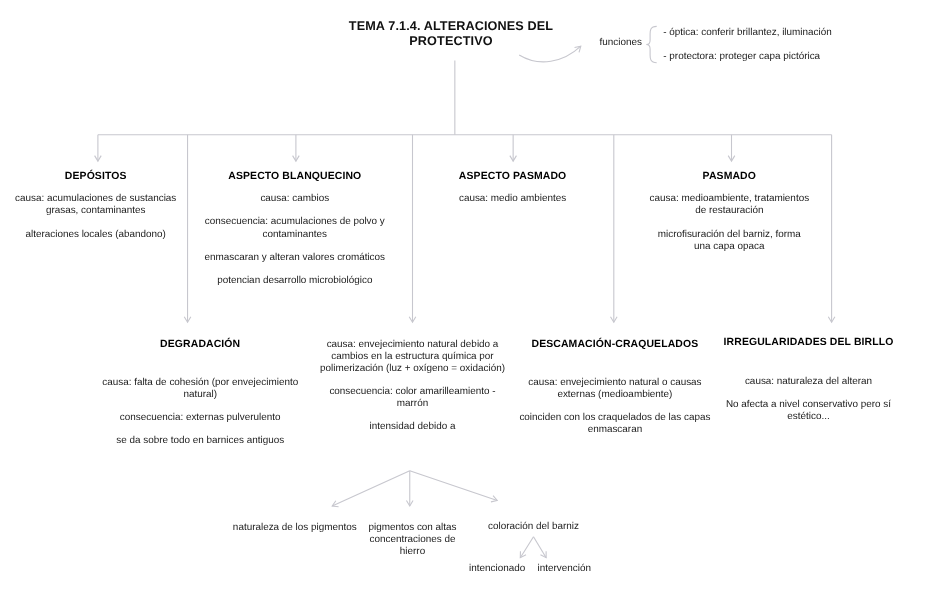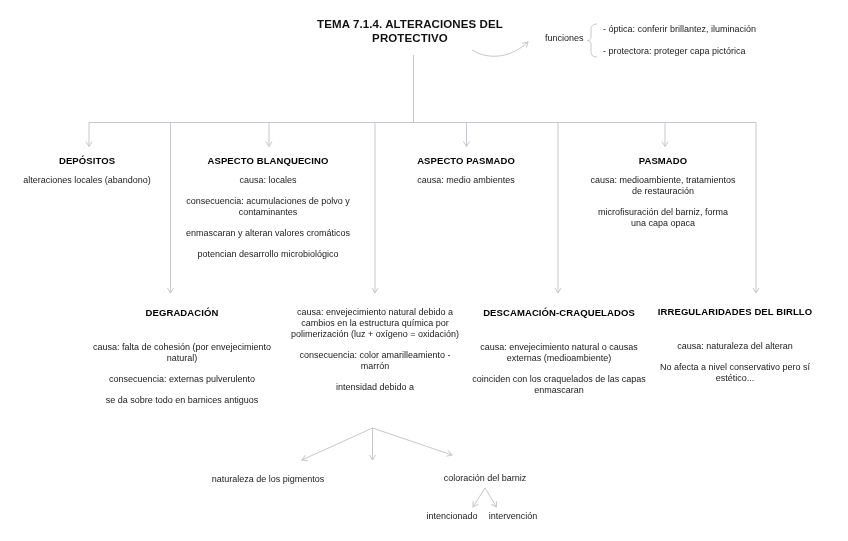--- a/index.html
+++ b/index.html
@@ -57,26 +57,28 @@
   </svg>
 
   <div class="title">TEMA 7.1.4. ALTERACIONES DEL PROTECTIVO</div>
 
   <div class="func-label">funciones</div>
   <div class="func-item i1">- óptica: conferir brillantez, iluminación</div>
   <div class="func-item i2">- protectora: proteger capa pictórica</div>
 
   <div class="node r1" style="left:2px;top:155px;width:170px;">
     <div class="node-title">DEPÓSITOS</div>
+    <div class="para">causa: acumulaciones de sustancias
+grasas, contaminantes</div>
     <div class="para">alteraciones locales (abandono)</div>
   </div>
 
   <div class="node r1" style="left:173px;top:155px;width:190px;">
     <div class="node-title">ASPECTO BLANQUECINO</div>
-    <div class="para">causa: locales</div>
+    <div class="para">causa: cambios</div>
     <div class="para">consecuencia: acumulaciones de polvo y
 contaminantes</div>
     <div class="para">enmascaran y alteran valores cromáticos</div>
     <div class="para">potencian desarrollo microbiológico</div>
   </div>
 
   <div class="node r1" style="left:381px;top:155px;width:170px;">
     <div class="node-title">ASPECTO PASMADO</div>
     <div class="para">causa: medio ambientes</div>
   </div>
@@ -115,17 +117,20 @@
   </div>
 
   <div class="node r2" style="left:640px;top:306px;width:190px;">
     <div class="node-title">IRREGULARIDADES DEL BIRLLO</div>
     <div class="para">causa: naturaleza del alteran</div>
     <div class="para">No afecta a nivel conservativo pero sí
 estético...</div>
   </div>
 
   <div class="leaf" style="left:203px;top:474px;width:130px;">naturaleza de los pigmentos</div>
+  <div class="leaf" style="left:325px;top:474px;width:100px;">pigmentos con altas
+concentraciones de
+hierro</div>
   <div class="leaf" style="left:430px;top:473px;width:110px;">coloración del barniz</div>
   <div class="leaf" style="left:418px;top:511px;width:68px;">intencionado</div>
   <div class="leaf" style="left:479px;top:511px;width:68px;">intervención</div>
 
 </div>
 
 </body></html>

